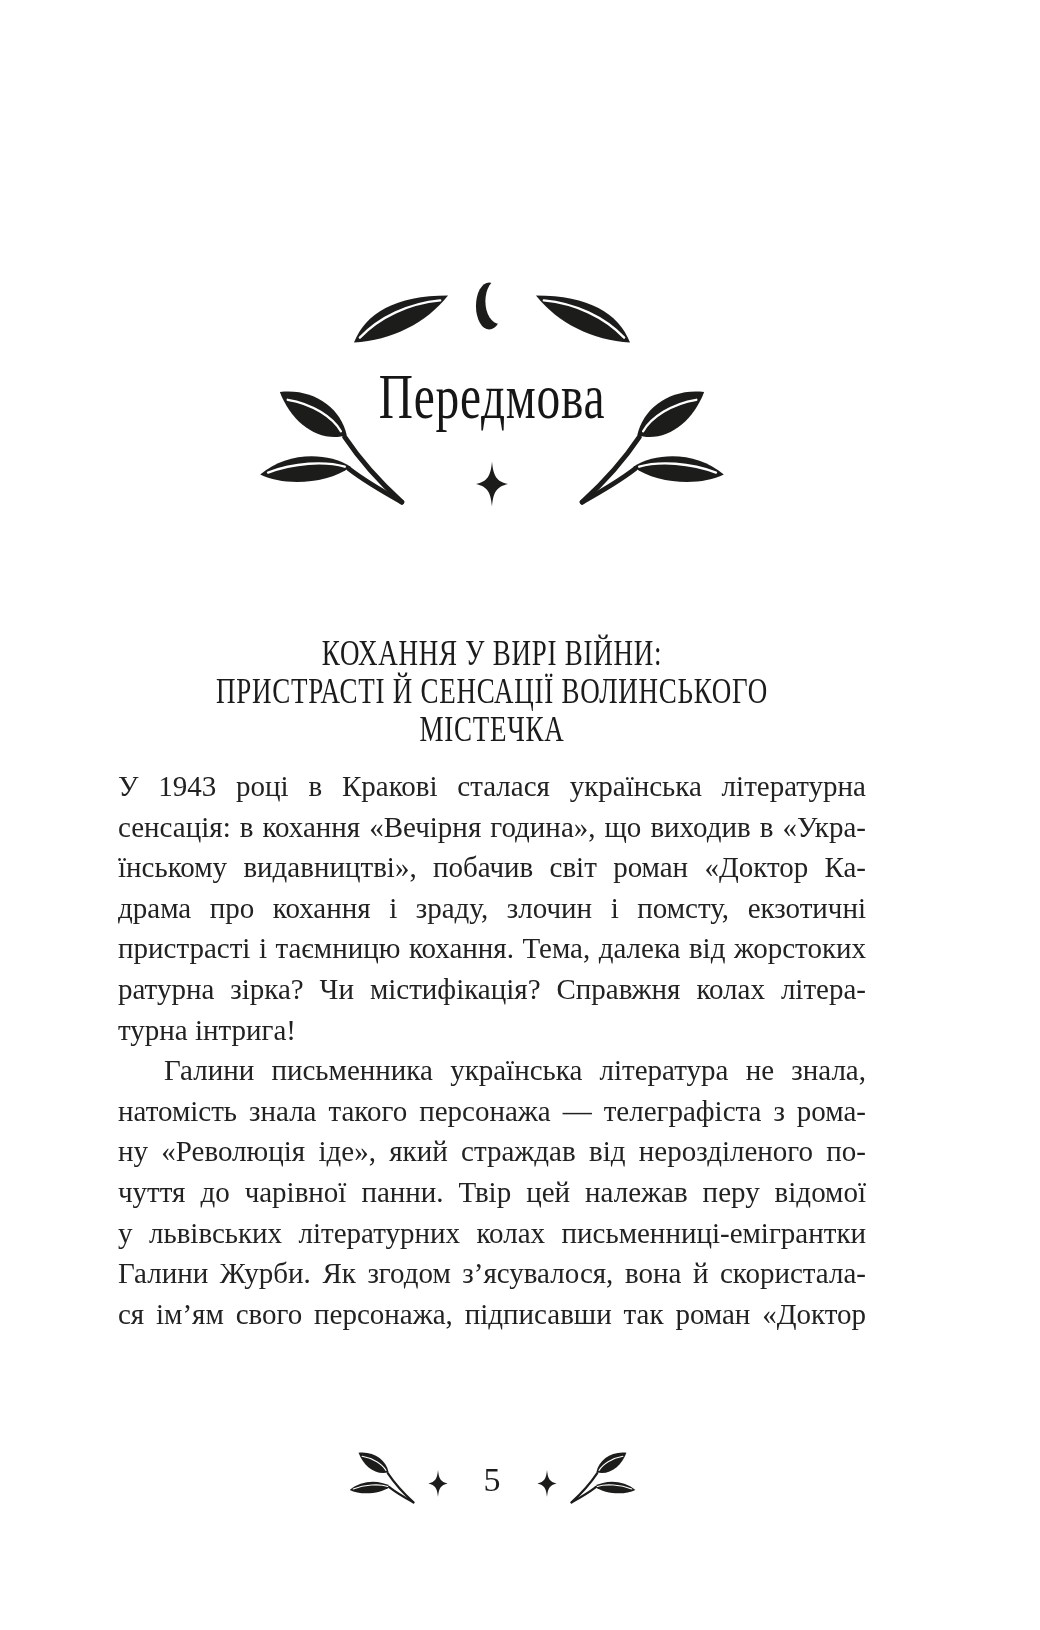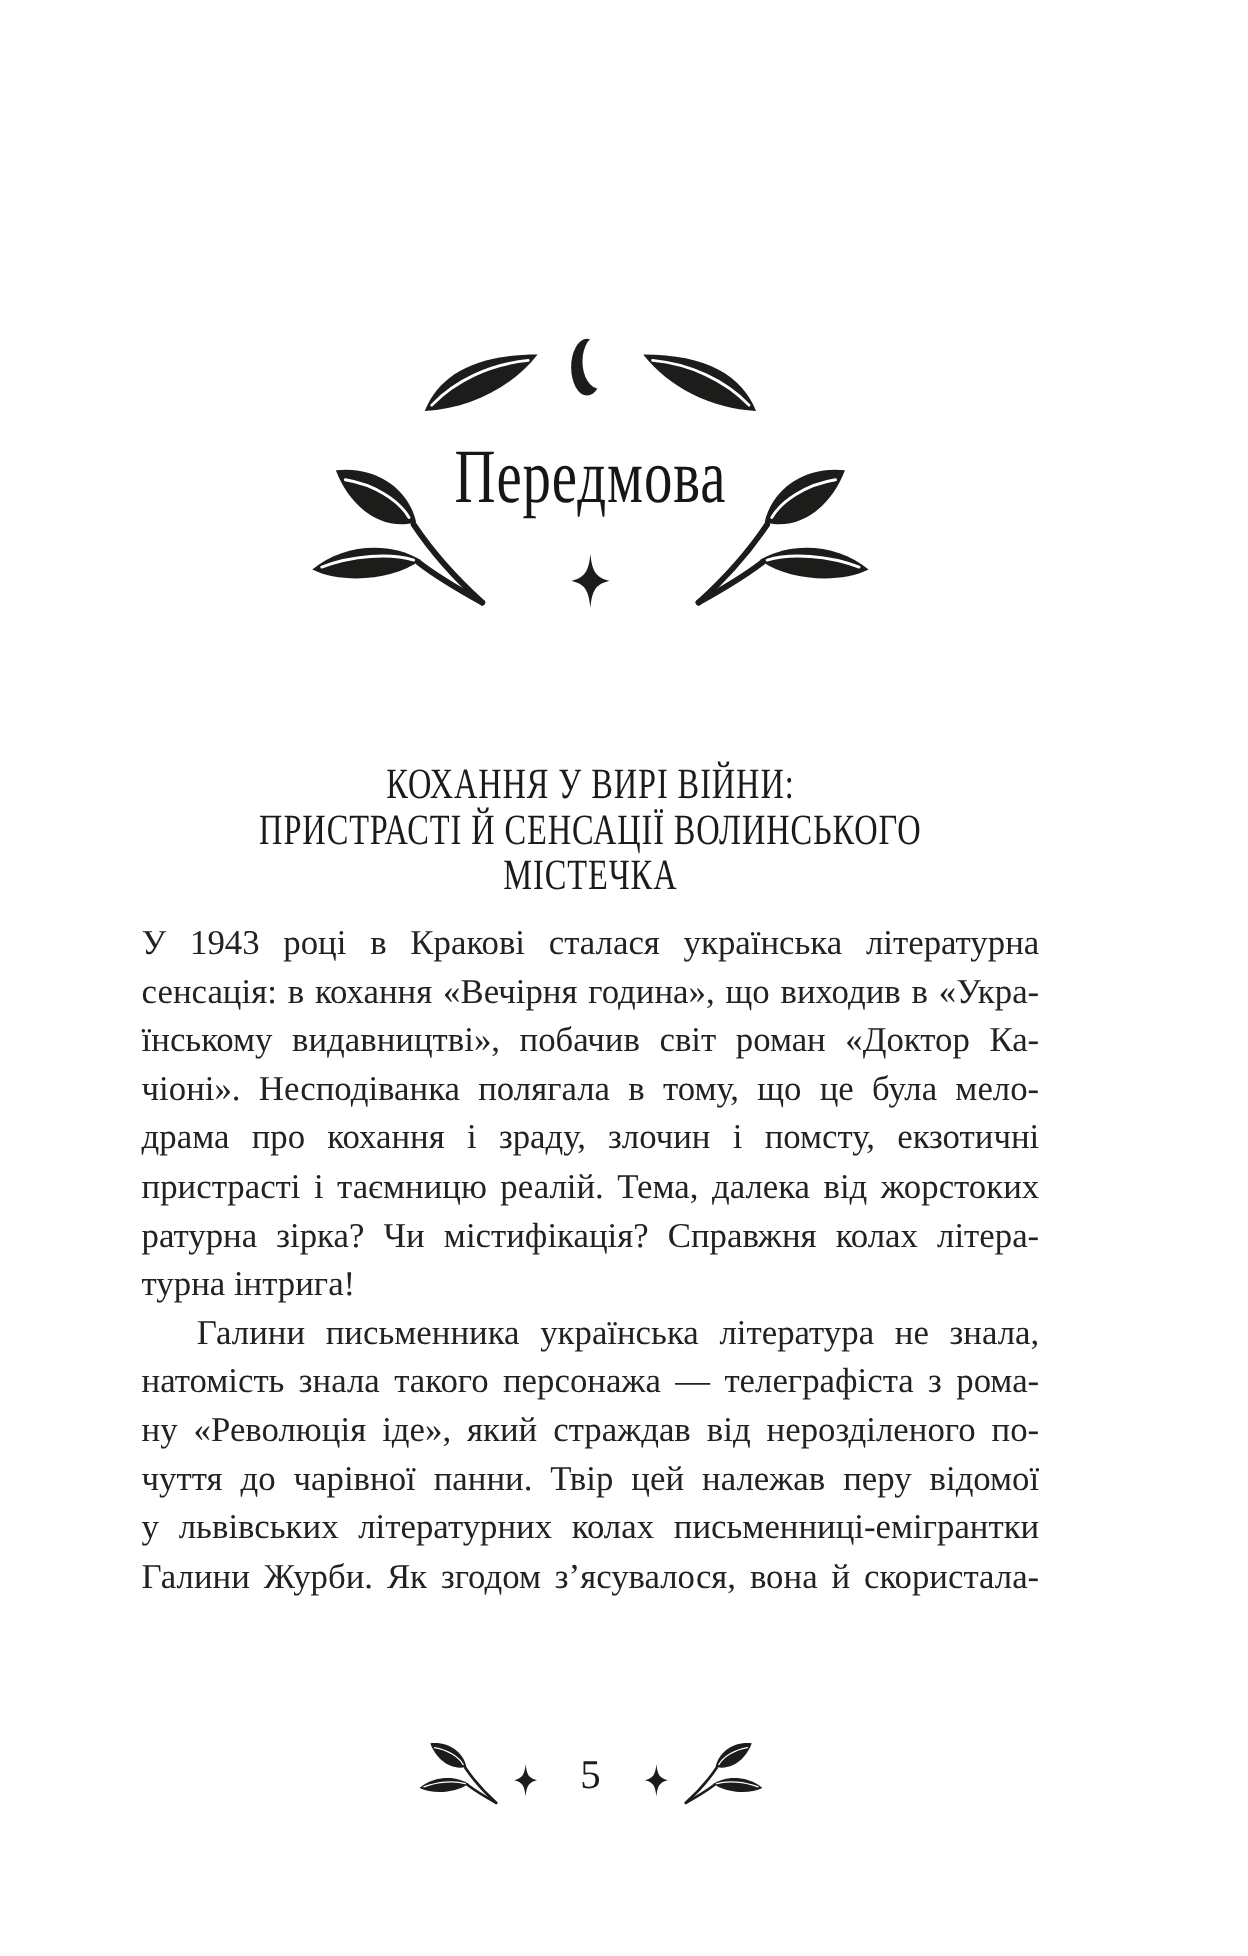--- a/index.html
+++ b/index.html
@@ -127,31 +127,31 @@
 
   <h2 class="section-heading">
     <span class="hline">КОХАННЯ У ВИРІ ВІЙНИ:</span>
     <span class="hline">ПРИСТРАСТІ Й СЕНСАЦІЇ ВОЛИНСЬКОГО МІСТЕЧКА</span>
   </h2>
 
   <main class="body-text">
     <div class="line">У 1943 році в Кракові сталася українська літературна</div>
     <div class="line">сенсація: в кохання «Вечірня година», що виходив в «Укра-</div>
     <div class="line">їнському видавництві», побачив світ роман «Доктор Ка-</div>
-    <div class="line">чіоні». Несподіванка полягала в тому, що це була мело-</div>
     <div class="line">драма про кохання і зраду, злочин і помсту, екзотичні</div>
-    <div class="line">пристрасті і таємницю реалій. Тема, далека від жорстоких</div>
+    <div class="line">пристрасті і таємницю кохання. Тема, далека від жорстоких</div>
     <div class="line">ратурна зірка? Чи містифікація? Справжня колах літера-</div>
     <div class="line end">турна інтрига!</div>
     <div class="line indent">Галини письменника українська література не знала,</div>
     <div class="line">натомість знала такого персонажа — телеграфіста з рома-</div>
     <div class="line">ну «Революція іде», який страждав від нерозділеного по-</div>
     <div class="line">чуття до чарівної панни. Твір цей належав перу відомої</div>
     <div class="line">у львівських літературних колах письменниці-емігрантки</div>
     <div class="line">Галини Журби. Як згодом з’ясувалося, вона й скористала-</div>
+    <div class="line">ся ім’ям свого персонажа, підписавши так роман «Доктор</div>
   </main>
 
   <footer class="page-footer">
     <svg class="fbranch">
         <use href="#sym-branch"></use>
       </svg>
     <svg class="fstar">
         <use href="#sym-star"></use>
       </svg>
     <span class="page-number">5</span>

